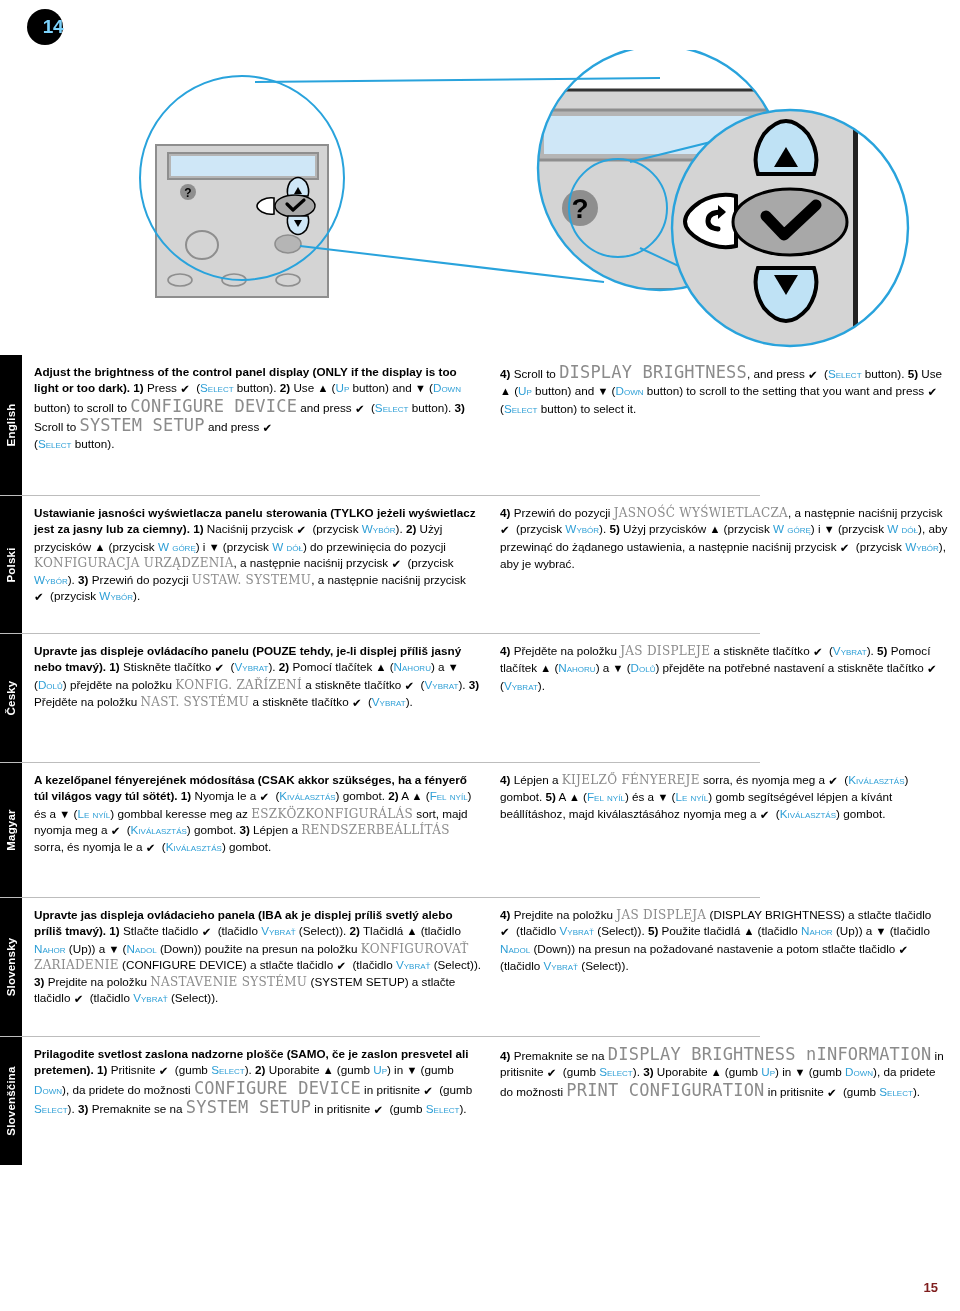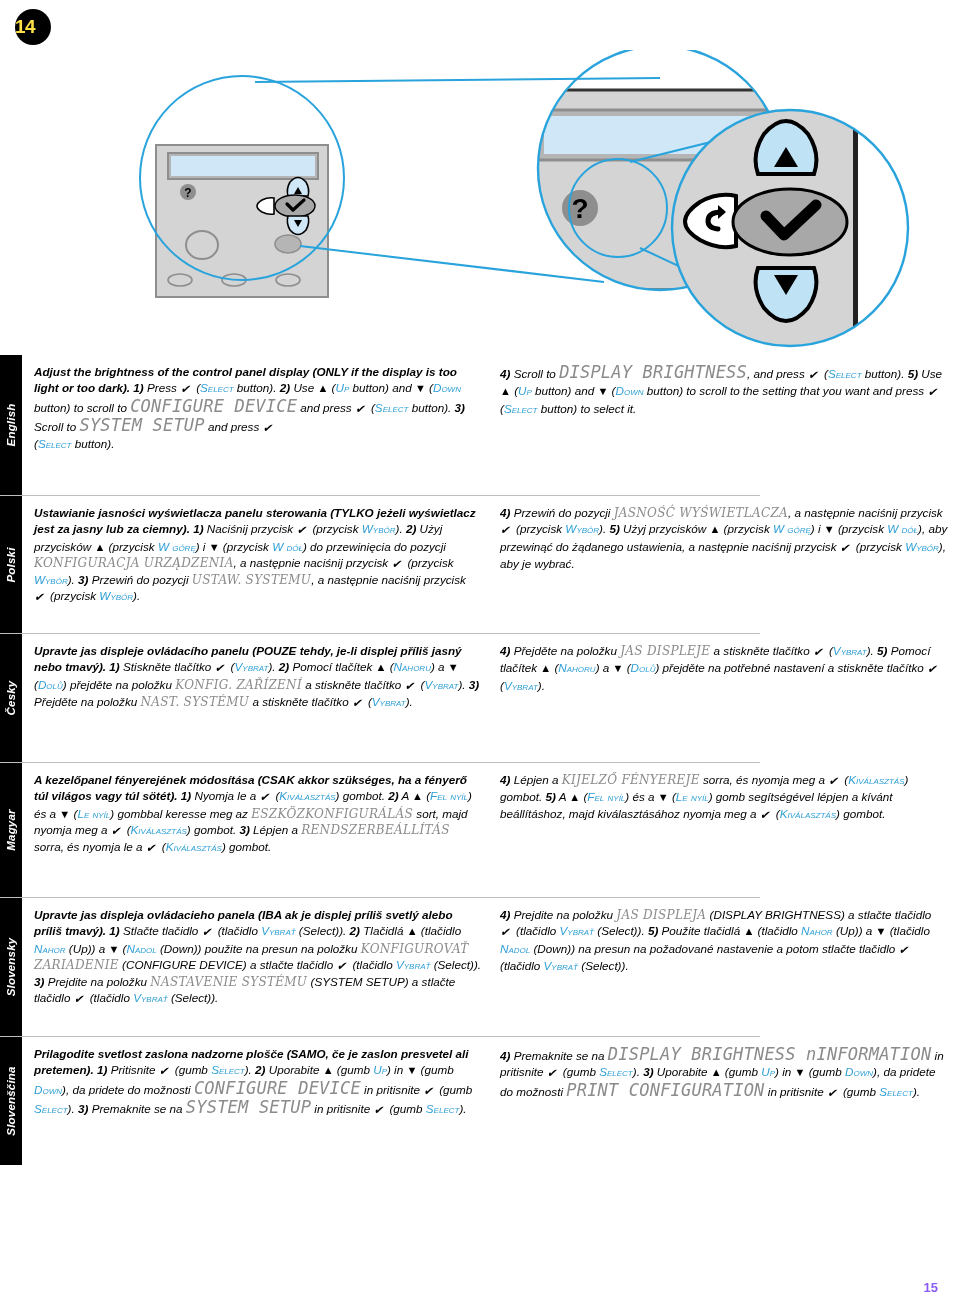--- a/index.html
+++ b/index.html
@@ -8,36 +8,36 @@
     width: 960px; height: 1311px;
     background: #ffffff;
     font-family: "Liberation Sans", sans-serif;
     color: #000;
     position: relative;
     overflow: hidden;
   }
 
   
   .step-badge {
-    position: absolute; left: 15px; top: 9px;
+    position: absolute; left: 27px; top: 9px;
     width: 36px; height: 36px; border-radius: 50%;
-    background: #000; color: #fde047;
+    background: #000; color: #7dd3fc;
     font-size: 19px; font-weight: bold;
-    display: flex; align-items: center; justify-content: flex-start;
+    display: flex; align-items: center; justify-content: flex-end;
     letter-spacing: -0.5px;
   }
 
   
   .illustration {
     position: absolute; left: 0; top: 50px;
     width: 960px; height: 300px;
   }
 
   
-  .bands { position: absolute; left: 0; top: 355px; width: 760px; font-style: italic; }
+  .bands { position: absolute; left: 0; top: 355px; width: 760px; }
   .band { position: relative; width: 960px; display:flex; }
   .tab {
     width: 22px; flex: 0 0 22px;
     background: #000; color: #fff;
     position: relative;
   }
   .tab span {
     position: absolute;
     left: 50%; top: 50%;
     transform: translate(-50%,-50%) rotate(-90deg);
@@ -78,21 +78,21 @@
   
   .g-check { display:inline-block; width:16px; vertical-align:-1px; }
   .g-up, .g-down { font-size: 11px; vertical-align: 0px; display:inline-block; }
 
   
   .sep { height: 1px; background: #bdbdbd; margin: 0 0 0 0; }
 
   
   .footer-num {
     position: absolute; right: 22px; bottom: 16px;
-    font-size: 13px; font-weight: bold; color: #8b5cf6;
+    font-size: 13px; font-weight: bold; color: #7f1d1d;
   }
 </style>
 </head>
 <body>
 
 <div class="step-badge">
   <span>14</span>
 </div>
 
 <div class="illustration">

